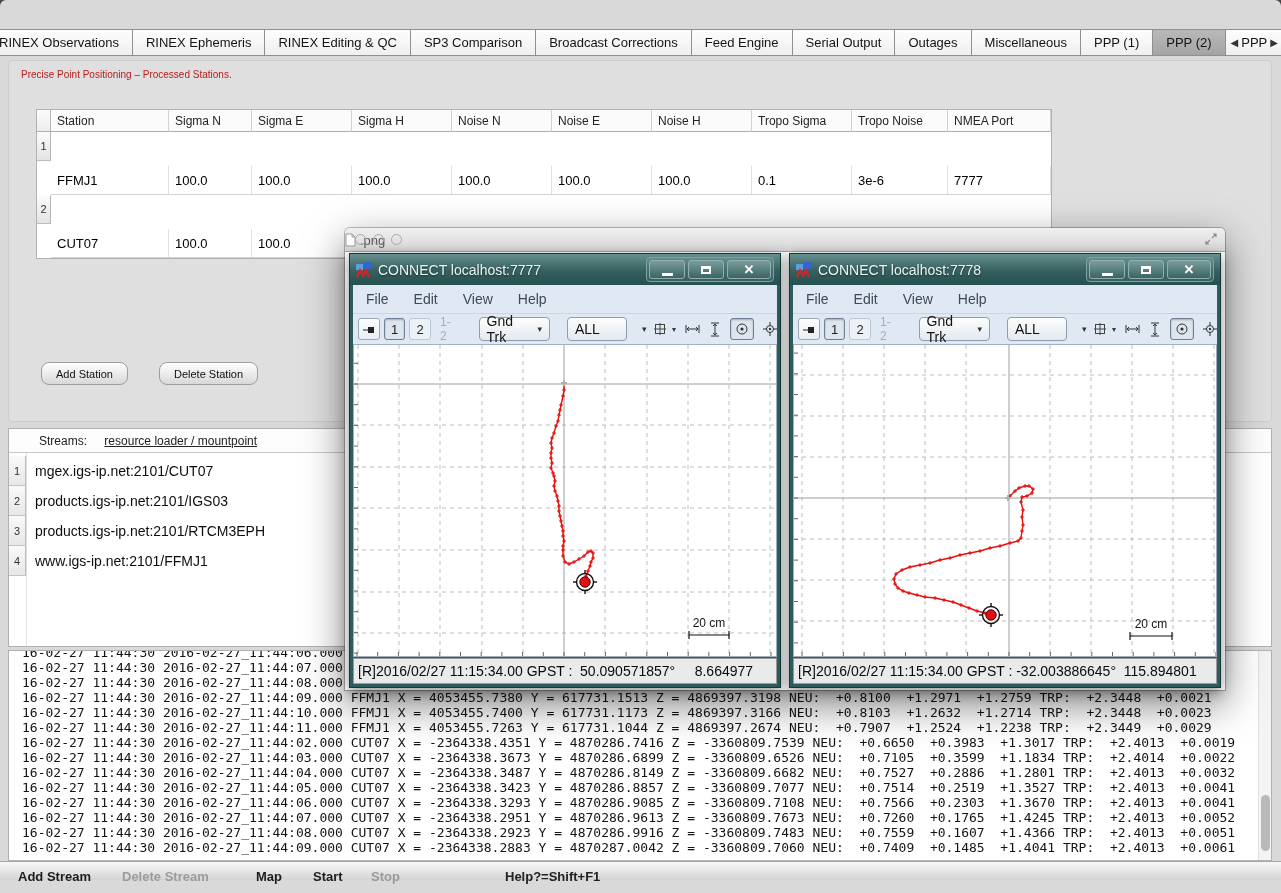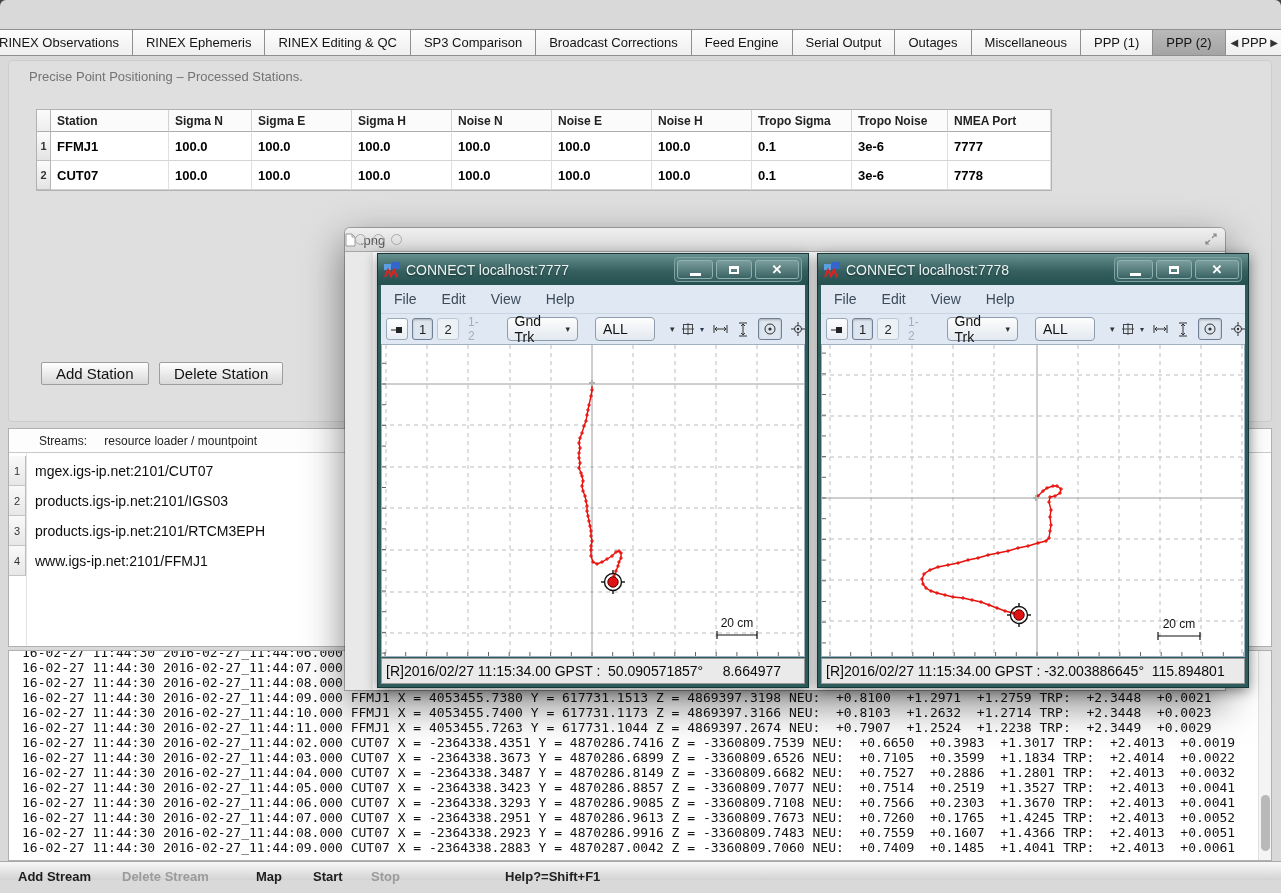--- a/index.html
+++ b/index.html
@@ -25,45 +25,45 @@
     background:linear-gradient(#fdfdfd,#efefef); border:1px solid #8f8f8f; border-left:none;
     font-size:13px; color:#141414; white-space:nowrap; }
   .tab.first { margin-left:-15px; border-left:1px solid #8f8f8f; }
   .tab.selected { background:linear-gradient(#b9b9b9,#a4a4a4); }
   .tab.overflow { display:flex; align-items:center; gap:3px; padding:0 5px; }
   .scroll-arrow { font-size:10px; color:#333; }
 
   
   .ppp-panel { position:absolute; left:8px; top:60px; width:1264px; height:362px;
     background:#dfdfdf; border:1px solid #cccccc; border-radius:4px; }
-  .ppp-heading { position:absolute; left:20px; top:8px; font-size:13px; color:#737373; }
+  .ppp-heading { position:absolute; left:12px; top:8px; font-size:10px; color:#b91c1c; }
   .ppp-table { position:absolute; left:27px; top:48px; width:1016px;
     background:#fff; border:1px solid #b2b2b2; }
-  .ppp-grid { display:grid; grid-template-columns:14px 118px 83px 100px 100px 100px 100px 100px 100px 96px auto;font-weight:bold; }
+  .ppp-grid { display:grid; grid-template-columns:14px 118px 83px 100px 100px 100px 100px 100px 100px 96px auto; }
   .ppp-hcell { height:22px; line-height:22px; padding-left:6px; font-size:12px; color:#222;
     background:#fbfbfb; border-bottom:1px solid #adadad; border-right:1px solid #d2d2d2; overflow:hidden; }
   .ppp-corner { background:linear-gradient(#fbfbfb,#ededed); border-right:1px solid #b5b5b5;
     border-bottom:1px solid #adadad; }
   .ppp-num { height:29px; line-height:29px; text-align:center; font-size:11px; color:#333;
     background:linear-gradient(#fcfcfc,#e3e3e3); border-right:1px solid #b5b5b5; border-bottom:1px solid #bcbcbc; }
   .ppp-cell { height:29px; line-height:29px; padding-left:6px; font-size:13px; color:#000;
-    border-right:1px solid #e0e0e0; border-bottom:1px solid #d4d4d4; overflow:hidden; }
-  .mac-btn { position:absolute; height:23px; padding:0 14px; font-size:15px; color:#111;
-    background:linear-gradient(#ffffff,#d8d8d8); border:1px solid #9e9e9e; border-radius:2px;
+    border-right:1px solid #e0e0e0; border-bottom:1px solid #d4d4d4; overflow:hidden;margin-top:34px; }
+  .mac-btn { position:absolute; height:23px; padding:0 14px; font-size:11px; color:#111;
+    background:linear-gradient(#ffffff,#d8d8d8); border:1px solid #9e9e9e; border-radius:8px;
     font-family:"Liberation Sans",sans-serif; }
   .btn-add { left:32px; top:301px; }
   .btn-del { left:150px; top:301px; }
 
   
   .streams-panel { position:absolute; left:8px; top:428px; width:1264px; height:219px;
     background:#fff; border:1px solid #b1b1b1; }
   .streams-header { height:24px; border-bottom:1px solid #c9c9c9; background:#fdfdfd;
     font-size:12px; color:#222; line-height:24px; }
   .streams-header .h1 { margin-left:30px; }
-  .streams-header .h2 { margin-left:14px; }
+  .streams-header .h2 { margin-left:14px;text-decoration:underline; }
   .stream-row { position:absolute; left:0; height:30px; width:100%; }
   .stream-num { position:absolute; left:0; top:0; width:17px; height:30px; line-height:30px;
     text-align:center; font-size:11px; color:#333; background:linear-gradient(#f9f9f9,#e7e7e7);
     border-right:1px solid #bdbdbd; border-bottom:1px solid #c4c4c4; }
   .stream-text { position:absolute; left:26px; top:0; line-height:30px; font-size:14px; color:#0d0d0d; }
   .stream-colline { position:absolute; left:17px; top:24px; bottom:0; width:0;
     border-left:1px solid #e2e2e2; }
 
   
   .log-panel { position:absolute; left:8px; top:650px; width:1264px; height:211px;
@@ -87,21 +87,21 @@
   .png-window { position:absolute; left:345px; top:228px; width:880px; height:462px;
     background:#e9e9e9; border-radius:5px 5px 0 0;
     box-shadow:0 14px 40px rgba(0,0,0,.5), 0 0 0 1px rgba(0,0,0,.25); }
   .png-titlebar { position:relative; height:24px; background:linear-gradient(#f0f0f0,#d6d6d6);
     border-bottom:1px solid #a6a6a6; border-radius:5px 5px 0 0; }
   .png-traffic { position:absolute; left:10px; top:6px; display:flex; gap:7px; }
   .png-light { width:11px; height:11px; border-radius:50%; border:1px solid #aaa; background:transparent; }
   .png-title { display:flex; align-items:center; gap:4px;
     height:24px; font-size:13px; color:#555; }
   .png-resize { position:absolute; right:8px; top:5px; }
-  .png-content { position:absolute; left:0; top:24px; right:0; bottom:0; background:#fff;margin-left:28px; }
+  .png-content { position:absolute; left:0; top:24px; right:0; bottom:0; background:#fff; }
 
   
   .qt-window { position:absolute; top:1px; width:432px; height:435px;
     background:#2e5b5b; border:1px solid #143738; box-shadow:0 3px 12px rgba(0,0,0,.45);
     display:flex; flex-direction:column; padding:0 3px 4px; }
   .qt-win-0 { left:4px; } .qt-win-1 { left:444px; }
   .qt-titlebar { flex:0 0 31px; display:flex; align-items:center; margin:0 -3px; padding:0 6px;
     background:linear-gradient(180deg,#67908f,#35605f 55%,#24504f);
     color:#eef4f4; }
   .qt-title { font-size:14px; margin-left:6px; text-shadow:0 1px 2px rgba(0,20,20,.6); white-space:nowrap; }

